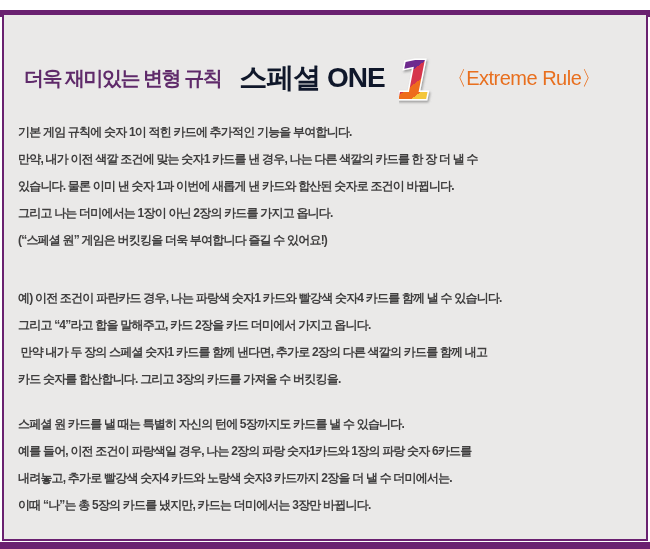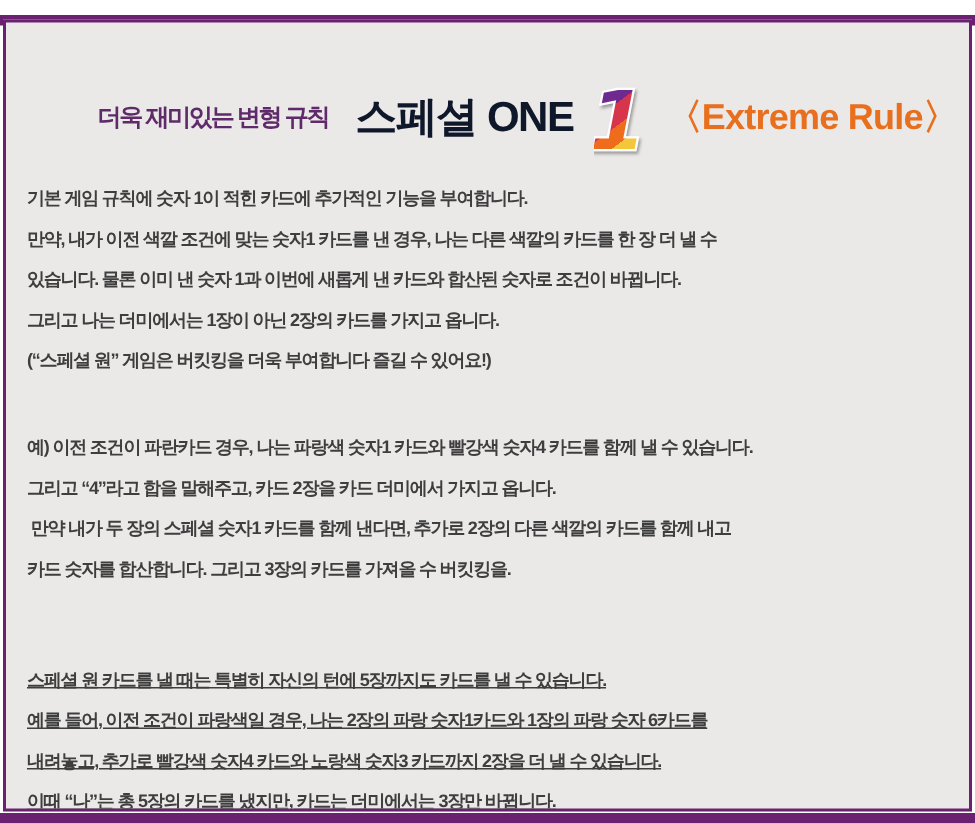--- a/index.html
+++ b/index.html
@@ -21,42 +21,41 @@
     position:absolute;left:2px;right:2px;top:13px;bottom:8px;
     background:#eae9e8;
     border:2px solid #6a2170;
     overflow:hidden;
   }
   .header-row{
     position:absolute;left:20px;top:34px;height:58px;right:10px;
     display:flex;align-items:center;
   }
   .hdr-subtitle{
-    color:#5f2a6a;font-weight:bold;font-size:16px;letter-spacing:-1.5px;
+    color:#5f2a6a;font-weight:bold;font-size:20px;letter-spacing:-1.5px;
     white-space:nowrap;
-    margin-left:41px;
   }
   .hdr-title{
     color:#0f172a;font-weight:bold;font-size:28px;letter-spacing:-1px;
     margin-left:18px;white-space:nowrap;
   }
   .one-icon{margin-left:14px;flex:0 0 auto;position:relative;top:2px;}
   .hdr-rule{
-    color:#e86f1e;font-weight:bold;font-size:24px;letter-spacing:-0.5px;
+    color:#e86f1e;font-weight:normal;font-size:20px;letter-spacing:-0.5px;
     margin-left:14px;white-space:nowrap;
   }
   .para{
     position:absolute;left:14px;right:6px;
     color:#3f3e3e;font-size:12px;font-weight:bold;
     line-height:27px;letter-spacing:-0.8px;
   }
   .para .line{white-space:pre;}
   .p1{top:104px;}
   .p2{top:270px;}
-  .p3{top:425px;text-decoration:underline;}
+  .p3{top:396px;}
 </style>
 </head>
 <body>
 
 <div class="page">
 
   <div class="top-bar"></div>
 
   <div class="content-box">
 
@@ -99,21 +98,21 @@
     <div class="para p2">
       <div class="line">예) 이전 조건이 파란카드 경우, 나는 파랑색 숫자1 카드와 빨강색 숫자4 카드를 함께 낼 수 있습니다.</div>
       <div class="line">그리고 “4”라고 합을 말해주고, 카드 2장을 카드 더미에서 가지고 옵니다.</div>
       <div class="line"> 만약 내가 두 장의 스페셜 숫자1 카드를 함께 낸다면, 추가로 2장의 다른 색깔의 카드를 함께 내고</div>
       <div class="line">카드 숫자를 합산합니다. 그리고 3장의 카드를 가져올 수 버킷킹을.</div>
     </div>
 
     <div class="para p3">
       <div class="line">스페셜 원 카드를 낼 때는 특별히 자신의 턴에 5장까지도 카드를 낼 수 있습니다.</div>
       <div class="line">예를 들어, 이전 조건이 파랑색일 경우, 나는 2장의 파랑 숫자1카드와 1장의 파랑 숫자 6카드를</div>
-      <div class="line">내려놓고, 추가로 빨강색 숫자4 카드와 노랑색 숫자3 카드까지 2장을 더 낼 수 있습니다.</div>
+      <div class="line">내려놓고, 추가로 빨강색 숫자4 카드와 노랑색 숫자3 카드까지 2장을 더 낼 수 더미에서는.</div>
       <div class="line">이때 “나”는 총 5장의 카드를 냈지만, 카드는 더미에서는 3장만 바뀝니다.</div>
     </div>
 
   </div>
 
   <div class="bottom-bar"></div>
 
 </div>
 
 </body></html>

